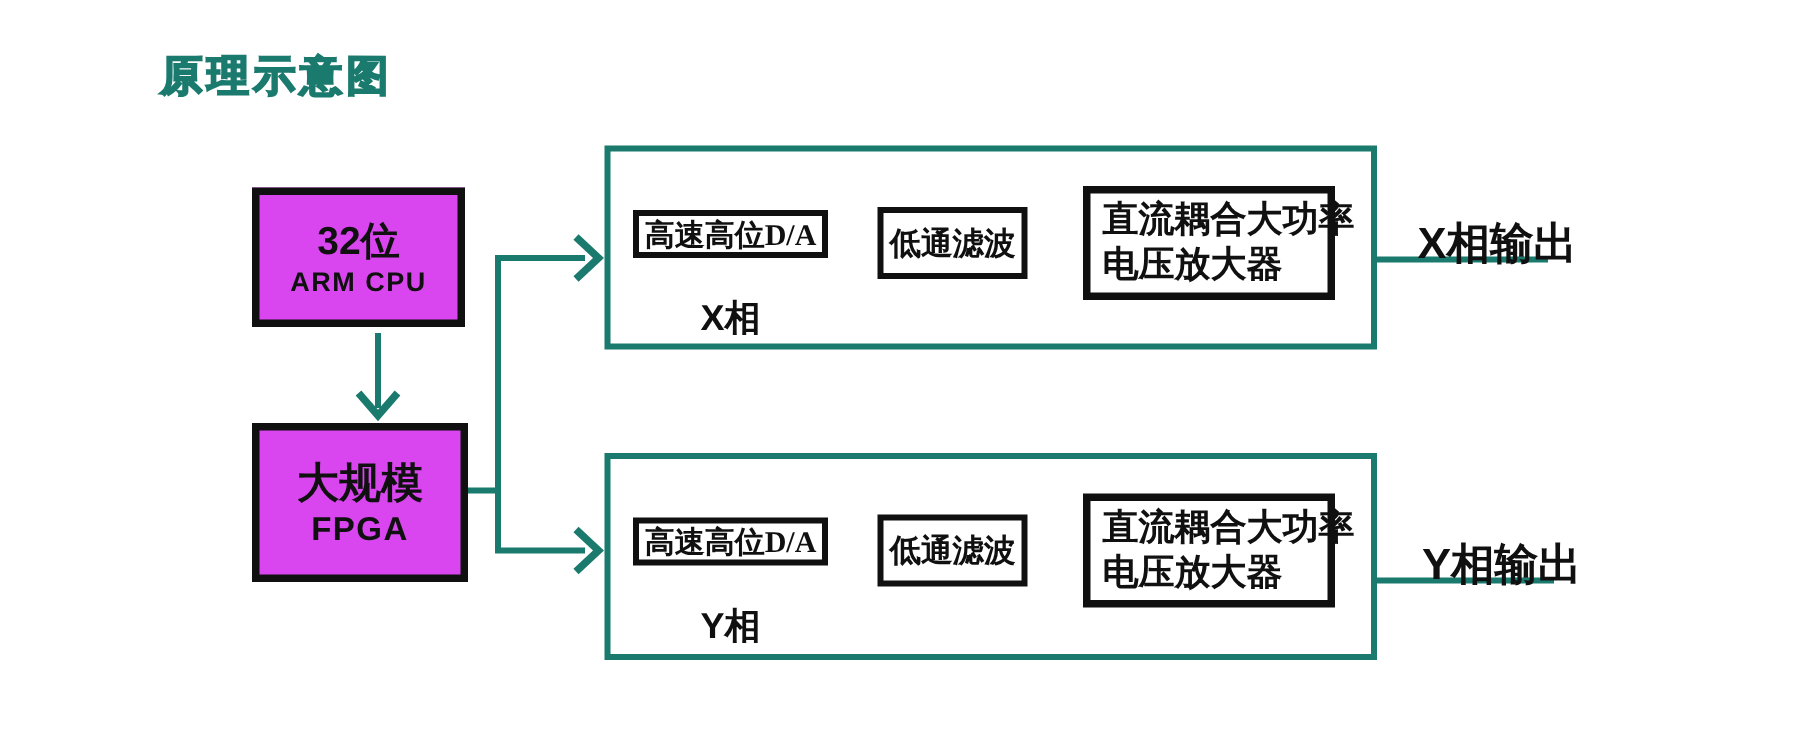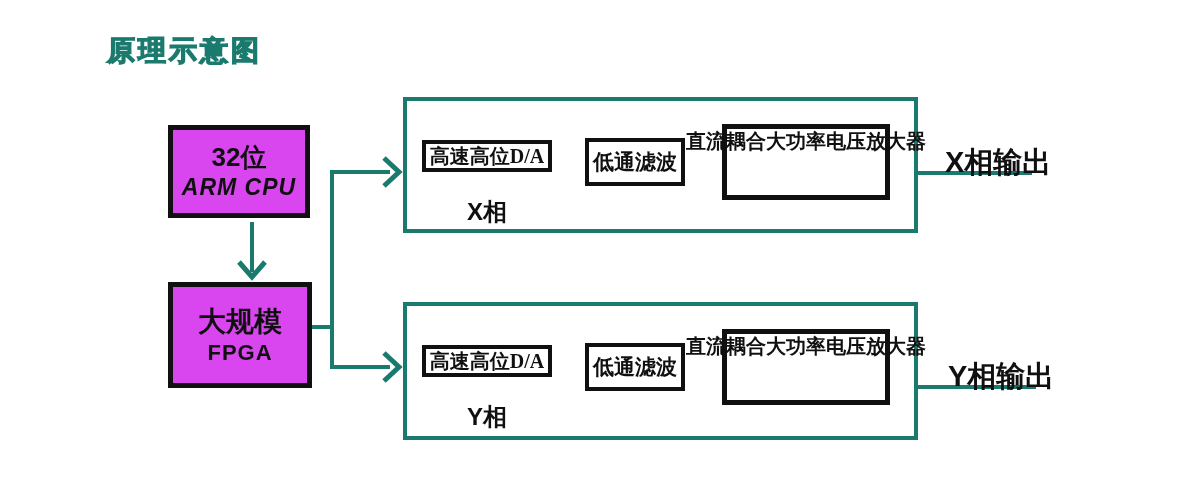--- a/index.html
+++ b/index.html
@@ -16,42 +16,42 @@
     -webkit-text-stroke:1.3px var(--accent,#1b7a6e);
     font-family:"DejaVu Sans",sans-serif;white-space:nowrap;margin-left:19px;
   }
   .blackbox{
     position:absolute;box-sizing:border-box;border:5px solid #101010;background:#d946ef;
     display:flex;flex-direction:column;align-items:center;justify-content:center;
     font-weight:bold;text-align:center;line-height:1.25;
   }
   .cpu{left:168px;top:125px;width:142px;height:93px;}
   .cpu .l1{font-size:26px;}
-  .cpu .l2{font-size:23px;letter-spacing:1px;font-style:italic;}
+  .cpu .l2{font-size:18px;letter-spacing:1px;}
   .fpga{left:168px;top:282px;width:144px;height:106px;}
   .fpga .l1{font-size:28px;}
   .fpga .l2{font-size:22px;letter-spacing:1px;}
   .bigbox{
     position:absolute;box-sizing:border-box;left:403px;width:515px;
     border:4px solid var(--accent,#1b7a6e);background:#ffffff;
   }
   .bigbox.chx{top:97px;height:136px;}
   .bigbox.chy{top:302px;height:138px;}
   .sbox{
     position:absolute;box-sizing:border-box;border:4px solid #101010;background:#ffffff;
     display:flex;align-items:center;justify-content:center;
     font-weight:bold;font-family:"Liberation Serif","DejaVu Serif",serif;
     white-space:nowrap;color:#101010;
   }
   .da{left:15px;top:39px;width:130px;height:32px;font-size:20px;}
   .filter{left:178px;top:37px;width:100px;height:48px;font-size:21px;}
   .amp{
     left:315px;top:23px;width:168px;height:76px;border-width:5px;
-    flex-direction:row;align-items:flex-start;justify-content:center;
-    padding:0 8px;font-size:20px;line-height:1.25;
+    flex-direction:column;align-items:flex-start;justify-content:center;
+    padding:0 8px;font-size:24px;line-height:1.25;
   }
   .phase{
     position:absolute;left:15px;top:95px;width:130px;text-align:center;
     font-size:24px;font-weight:bold;
   }
   .outlabel{position:absolute;font-size:29px;font-weight:bold;white-space:nowrap;}
   .outlabel.chx{left:945px;top:143px;}
   .outlabel.chy{left:948px;top:357px;}
 </style>
 </head>

